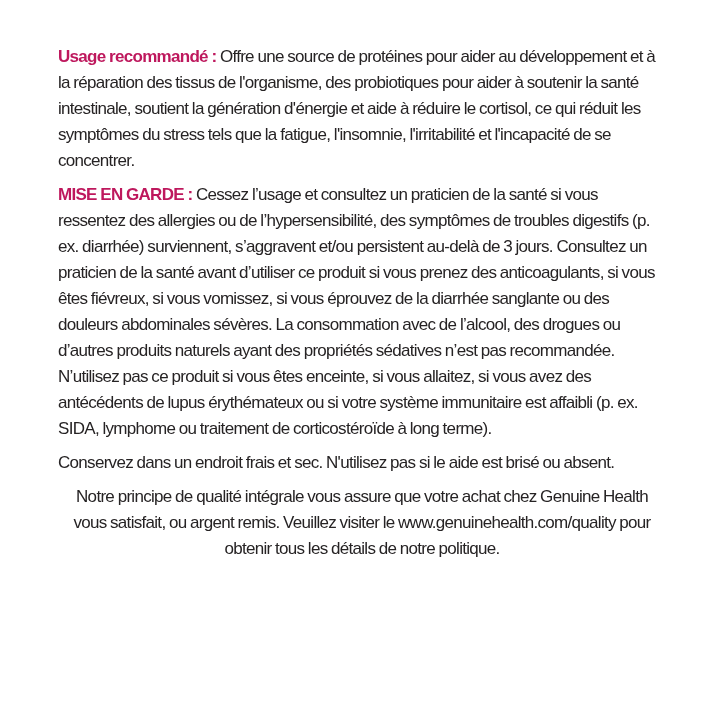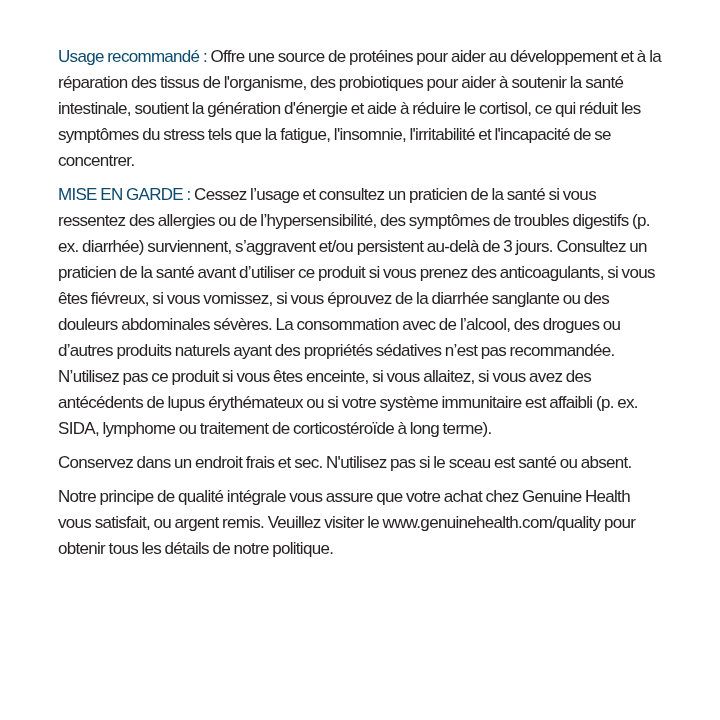--- a/index.html
+++ b/index.html
@@ -23,34 +23,35 @@
     line-height: 26px;
     letter-spacing: -0.7px;
     word-spacing: -0.5px;
     color: #262324;
   }
   .para {
     margin: 0 0 8px 0;
   }
   .para:last-child {
     margin-bottom: 0;
+    text-align: center;
   }
   .head {
-    font-weight: normal;
-    color: #0c4a6e;
+    font-weight: bold;
+    color: #be185d;
   }
 </style>
 </head>
 <body>
 
 <div class="label">
 
   <p class="para"><span class="head">Usage recommandé :</span> <span>Offre une source de protéines pour aider au développement et à la réparation des tissus de l'organisme, des probiotiques pour aider à soutenir la santé intestinale, soutient la génération d'énergie et aide à réduire le cortisol, ce qui réduit les symptômes du stress tels que la fatigue, l'insomnie, l'irritabilité et l'incapacité de se concentrer.</span></p>
 
 
 
   <p class="para"><span class="head">MISE EN GARDE :</span> <span>Cessez l’usage et consultez un praticien de la santé si vous ressentez des allergies ou de l’hypersensibilité, des symptômes de troubles digestifs (p. ex. diarrhée) surviennent, s’aggravent et/ou persistent au-delà de 3 jours. Consultez un praticien de la santé avant d’utiliser ce produit si vous prenez des anticoagulants, si vous êtes fiévreux, si vous vomissez, si vous éprouvez de la diarrhée sanglante ou des douleurs abdominales sévères. La consommation avec de l’alcool, des drogues ou d’autres produits naturels ayant des propriétés sédatives n’est pas recommandée. N’utilisez pas ce produit si vous êtes enceinte, si vous allaitez, si vous avez des antécédents de lupus érythémateux ou si votre système immunitaire est affaibli (p. ex. SIDA, lymphome ou traitement de corticostéroïde à long terme).</span></p>
 
-  <p class="para"><span>Conservez dans un endroit frais et sec. N'utilisez pas si le sceau est santé ou absent.</span></p>
+  <p class="para"><span>Conservez dans un endroit frais et sec. N'utilisez pas si le aide est brisé ou absent.</span></p>
 
   <p class="para"><span>Notre principe de qualité intégrale vous assure que votre achat chez Genuine Health vous satisfait, ou argent remis. Veuillez visiter le www.genuinehealth.com/quality pour obtenir tous les détails de notre politique.</span></p>
 
 </div>
 
 </body></html>

